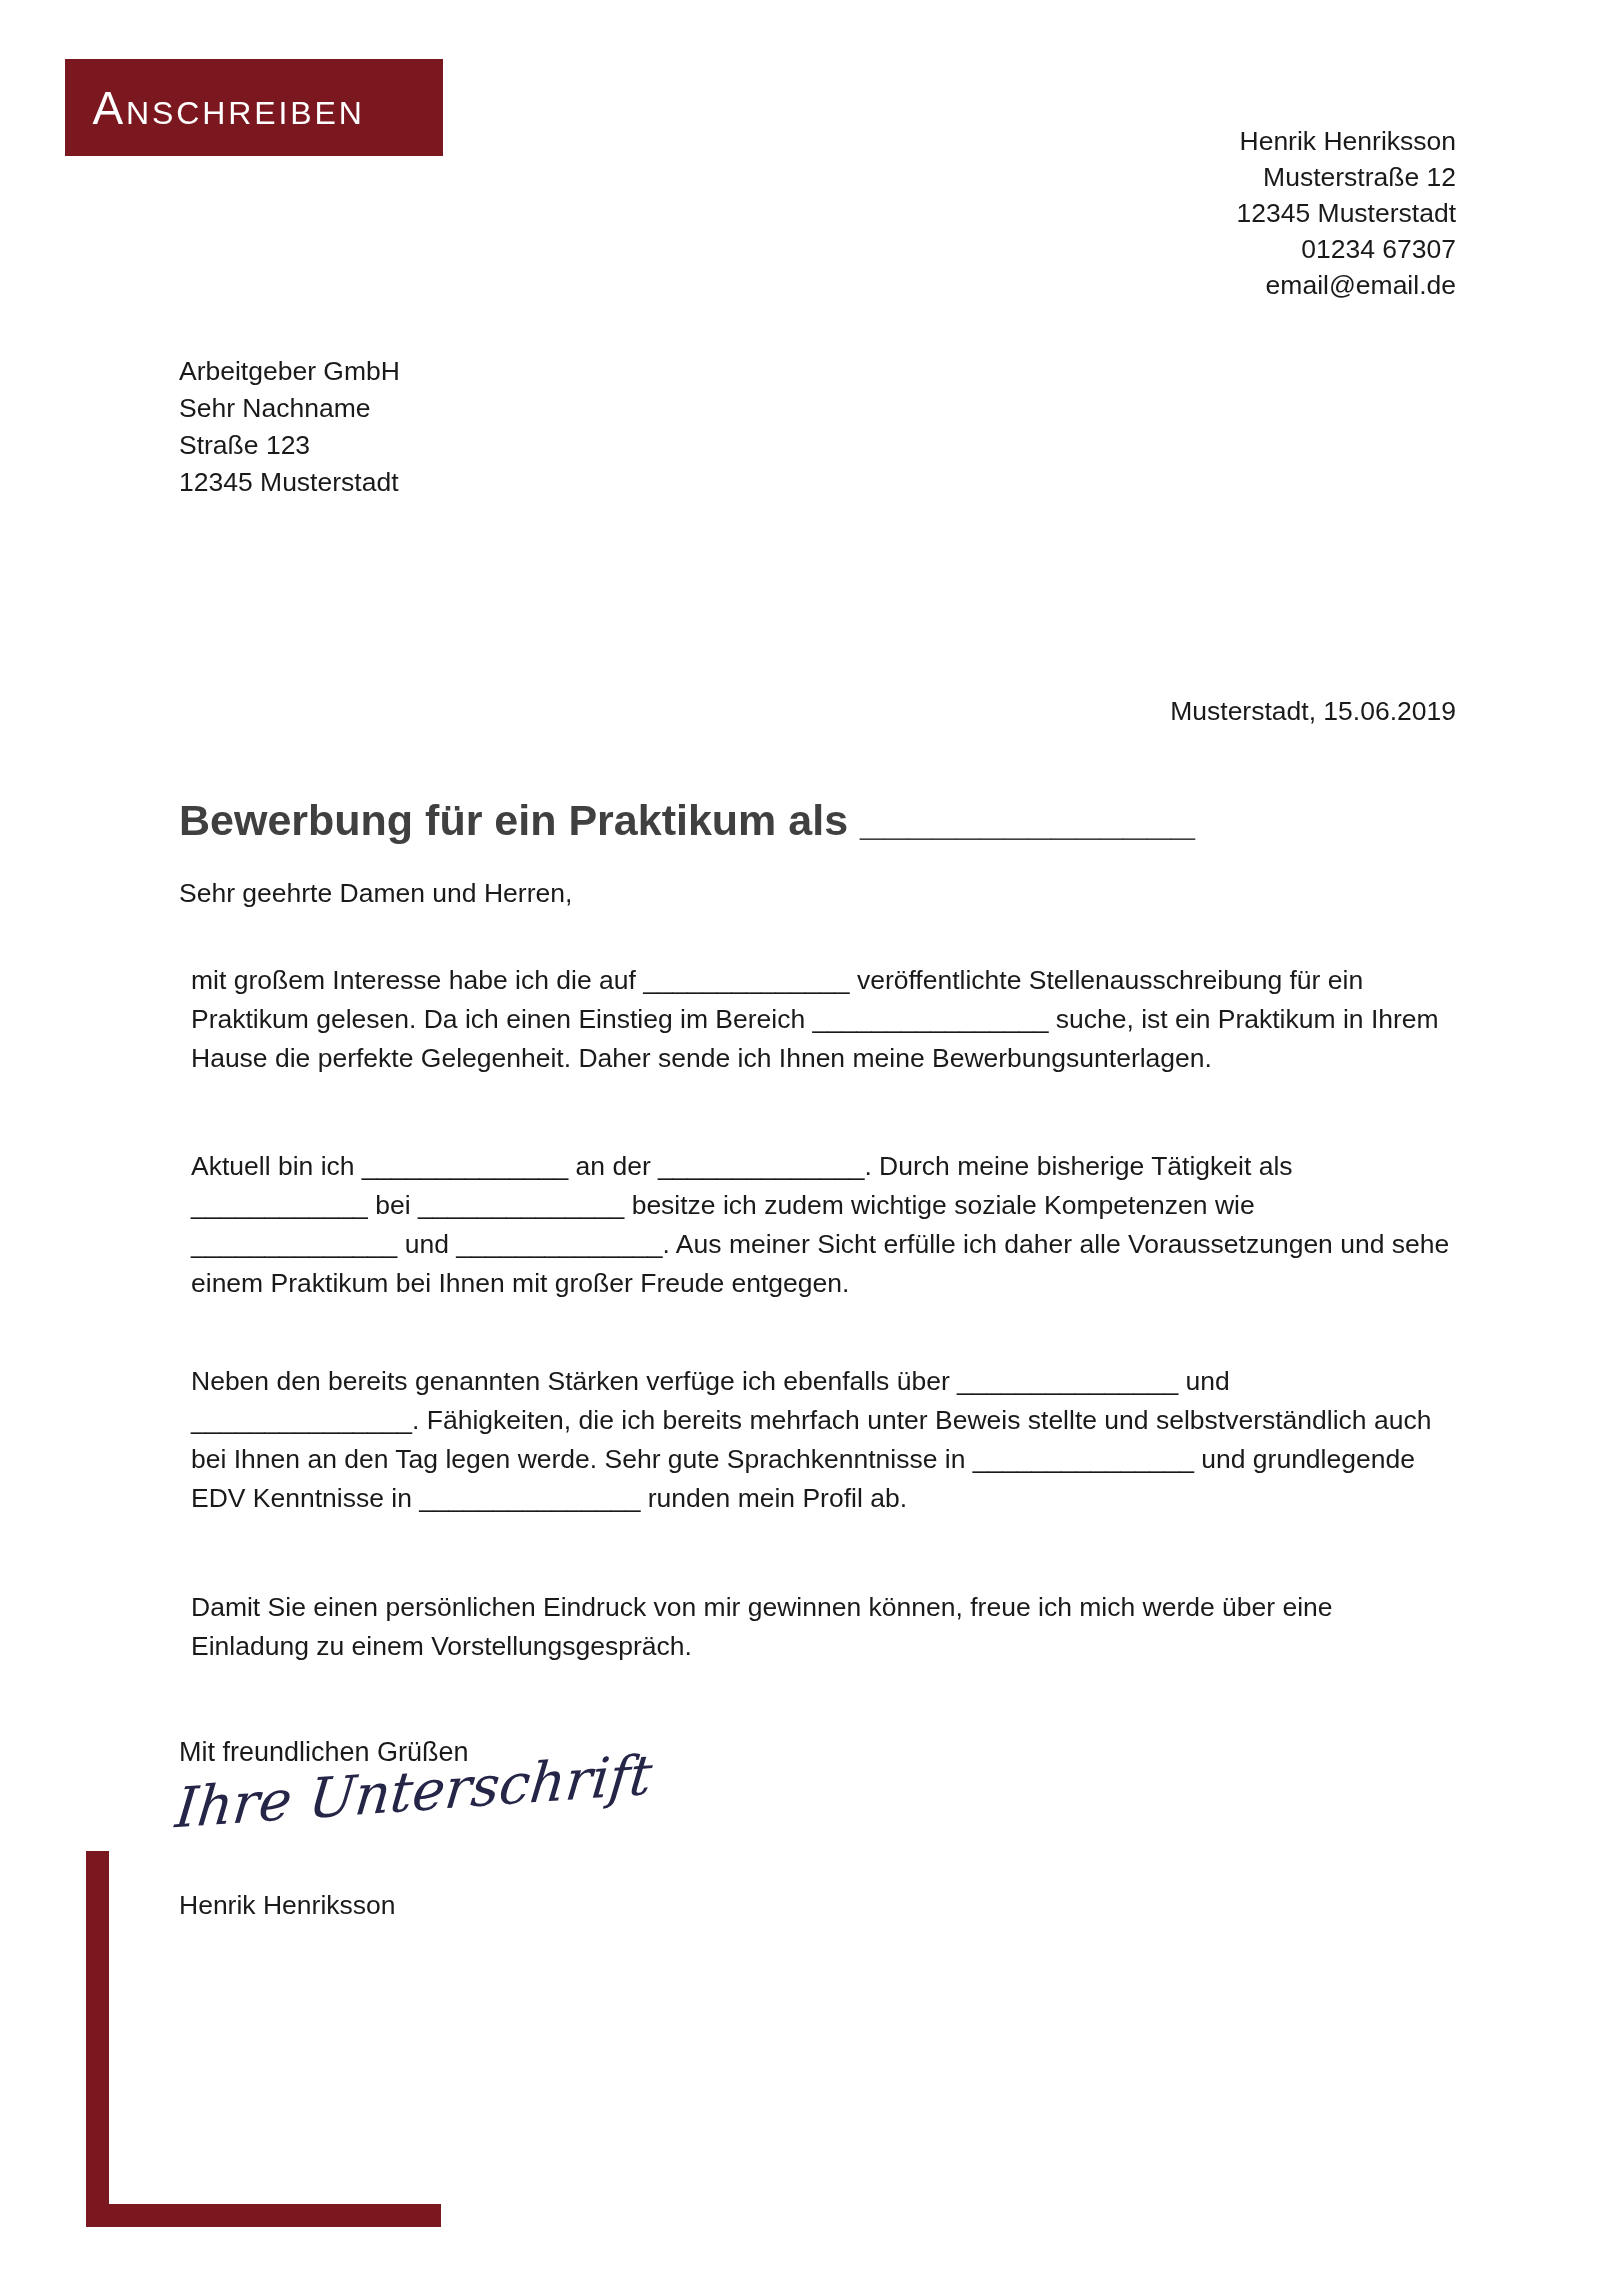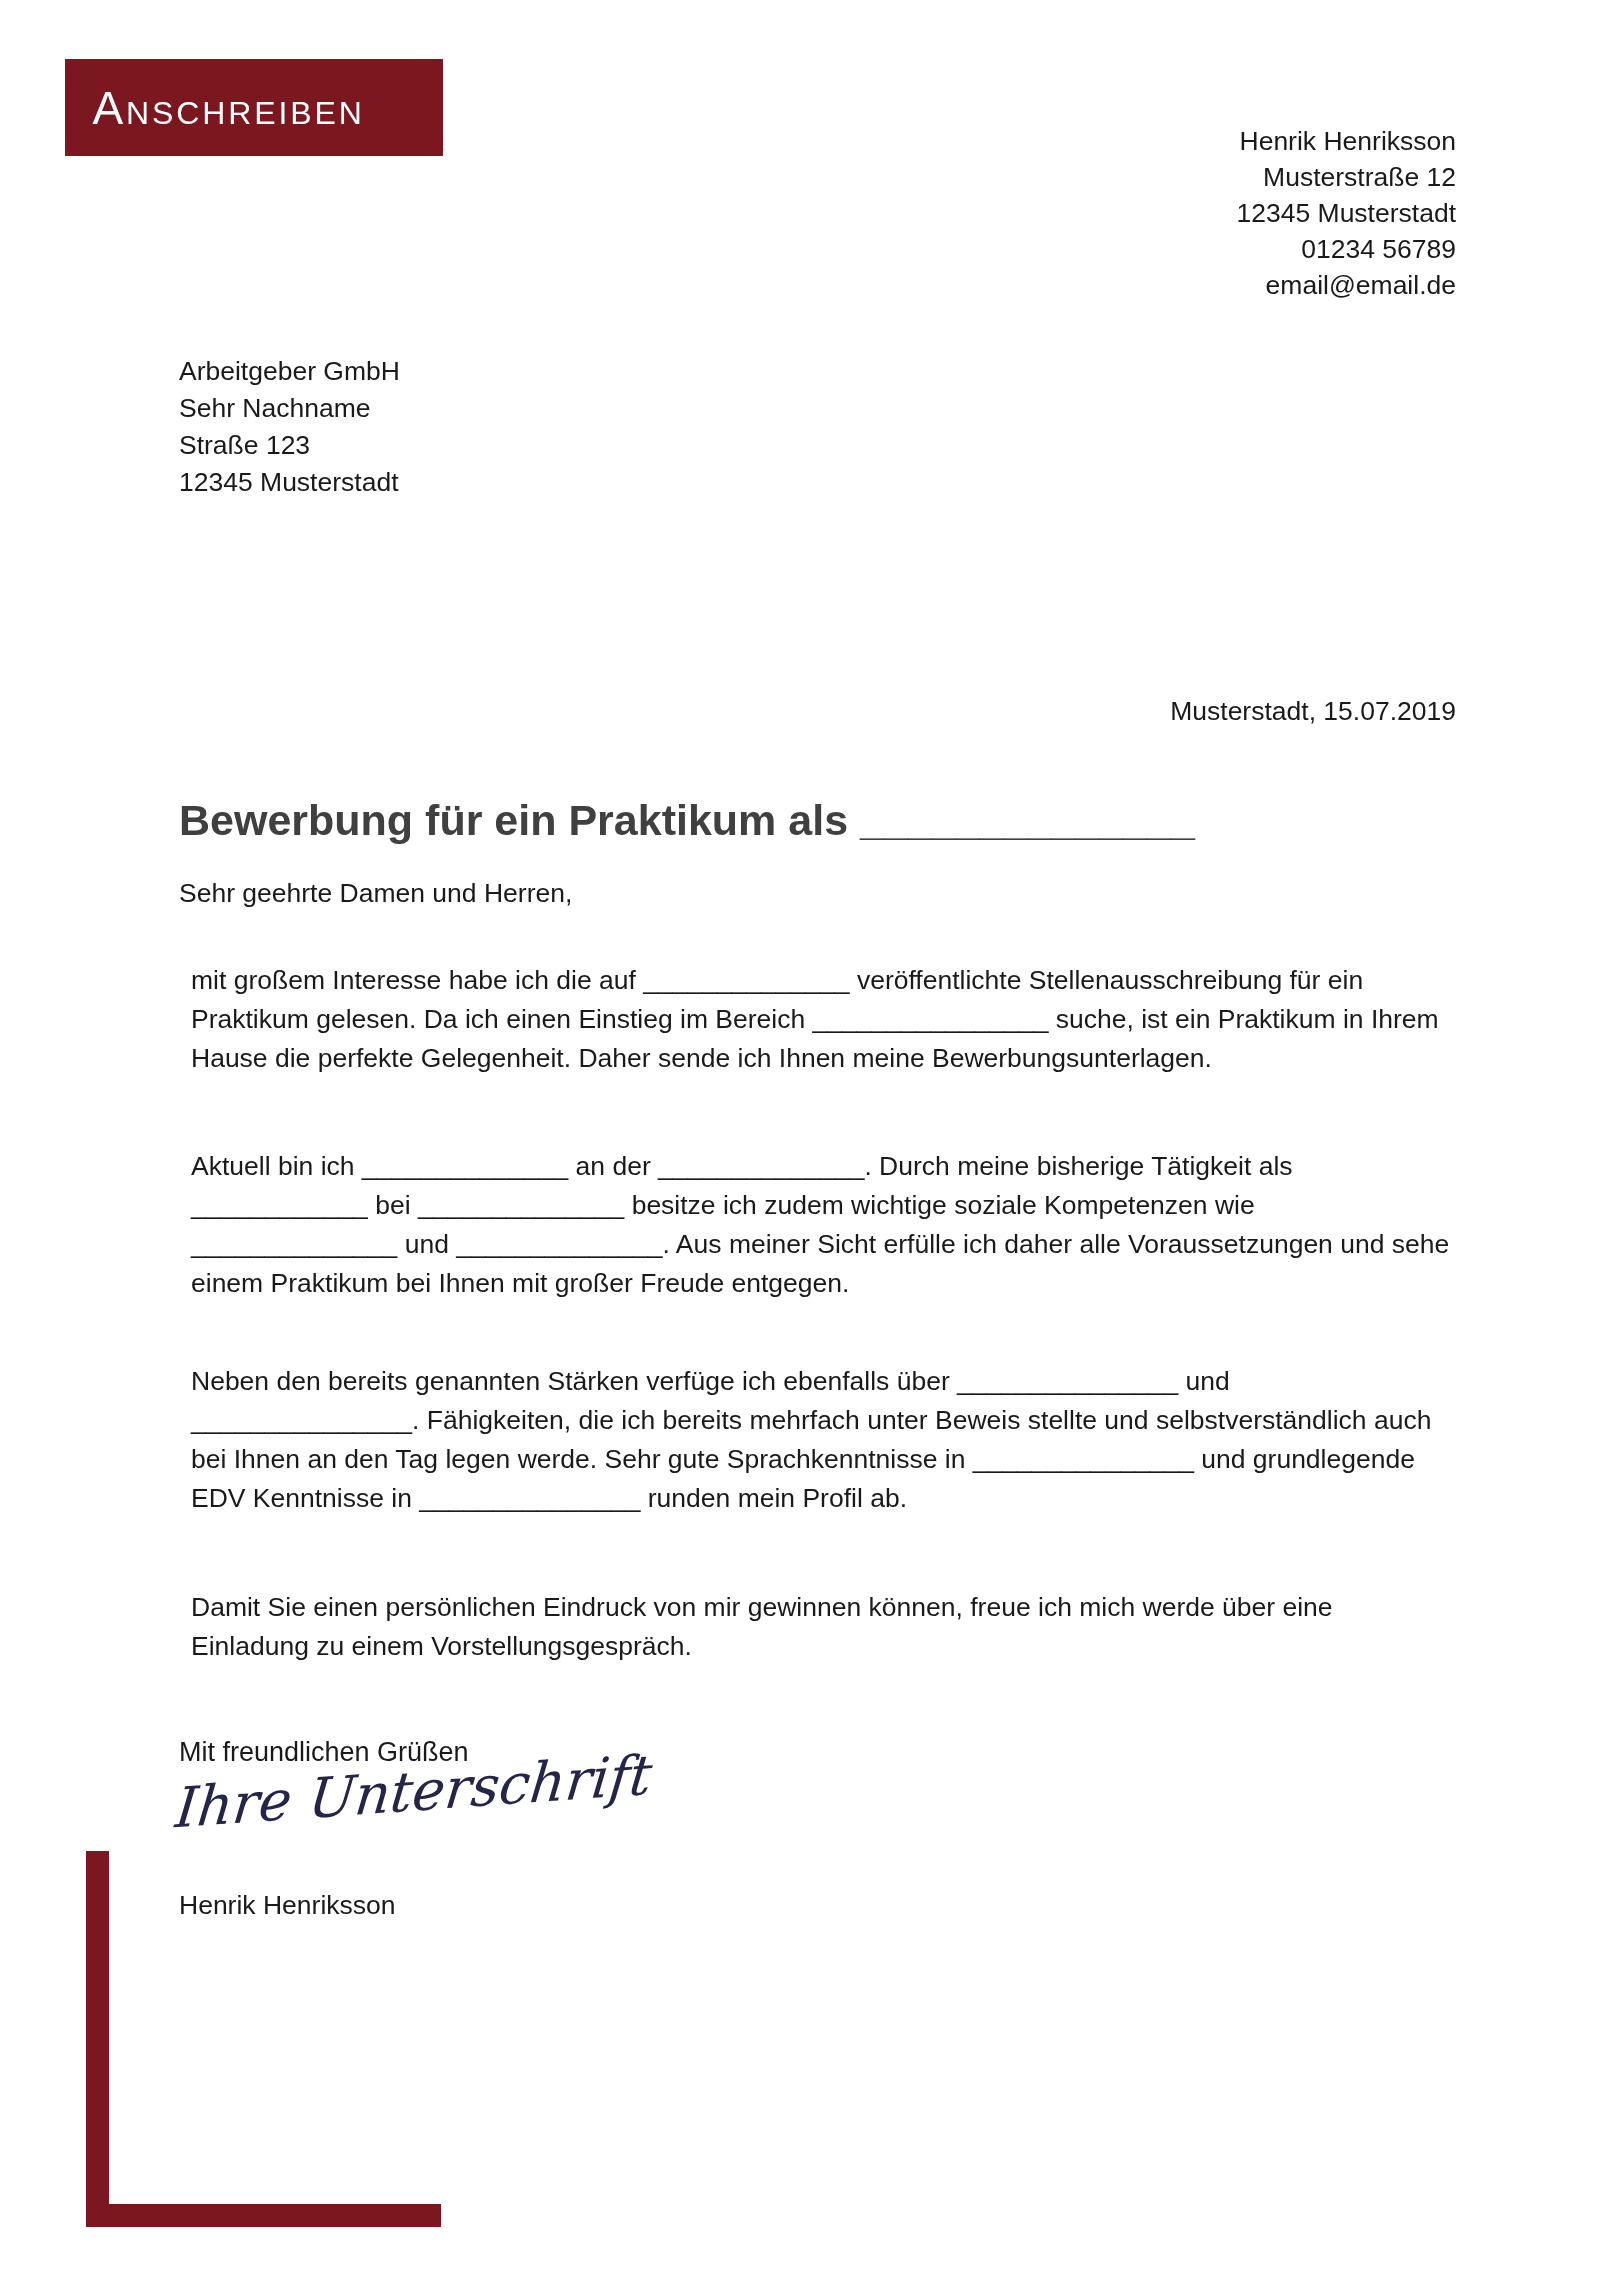--- a/index.html
+++ b/index.html
@@ -148,32 +148,32 @@
 <div class="page">
 
   <div class="banner">
     <span class="banner-text">Anschreiben</span>
   </div>
 
   <div class="sender">
     <div>Henrik Henriksson</div>
     <div>Musterstraße 12</div>
     <div>12345 Musterstadt</div>
-    <div>01234 56789</div>
+    <div>01234 67307</div>
     <div>email@email.de</div>
   </div>
 
   <div class="recipient">
     <div>Arbeitgeber GmbH</div>
     <div>Sehr Nachname</div>
     <div>Straße 123</div>
     <div>12345 Musterstadt</div>
   </div>
 
-  <div class="dateline">Musterstadt, 15.07.2019</div>
+  <div class="dateline">Musterstadt, 15.06.2019</div>
 
   <div class="subject">Bewerbung für ein Praktikum als ______________</div>
 
   <div class="salutation">Sehr geehrte Damen und Herren,</div>
 
   <div class="body-par par-1">mit großem Interesse habe ich die auf ______________ veröffentlichte Stellenausschreibung für ein Praktikum gelesen. Da ich einen Einstieg im Bereich ________________ suche, ist ein Praktikum in Ihrem Hause die perfekte Gelegenheit. Daher sende ich Ihnen meine Bewerbungsunterlagen.</div>
   <div class="body-par par-2">Aktuell bin ich ______________ an der ______________. Durch meine bisherige Tätigkeit als ____________ bei ______________ besitze ich zudem wichtige soziale Kompetenzen wie ______________ und ______________. Aus meiner Sicht erfülle ich daher alle Voraussetzungen und sehe einem Praktikum bei Ihnen mit großer Freude entgegen.</div>
   <div class="body-par par-3">Neben den bereits genannten Stärken verfüge ich ebenfalls über _______________ und _______________. Fähigkeiten, die ich bereits mehrfach unter Beweis stellte und selbstverständlich auch bei Ihnen an den Tag legen werde. Sehr gute Sprachkenntnisse in _______________ und grundlegende EDV Kenntnisse in _______________ runden mein Profil ab.</div>
   <div class="body-par par-4">Damit Sie einen persönlichen Eindruck von mir gewinnen können, freue ich mich werde über eine Einladung zu einem Vorstellungsgespräch.</div>
 

